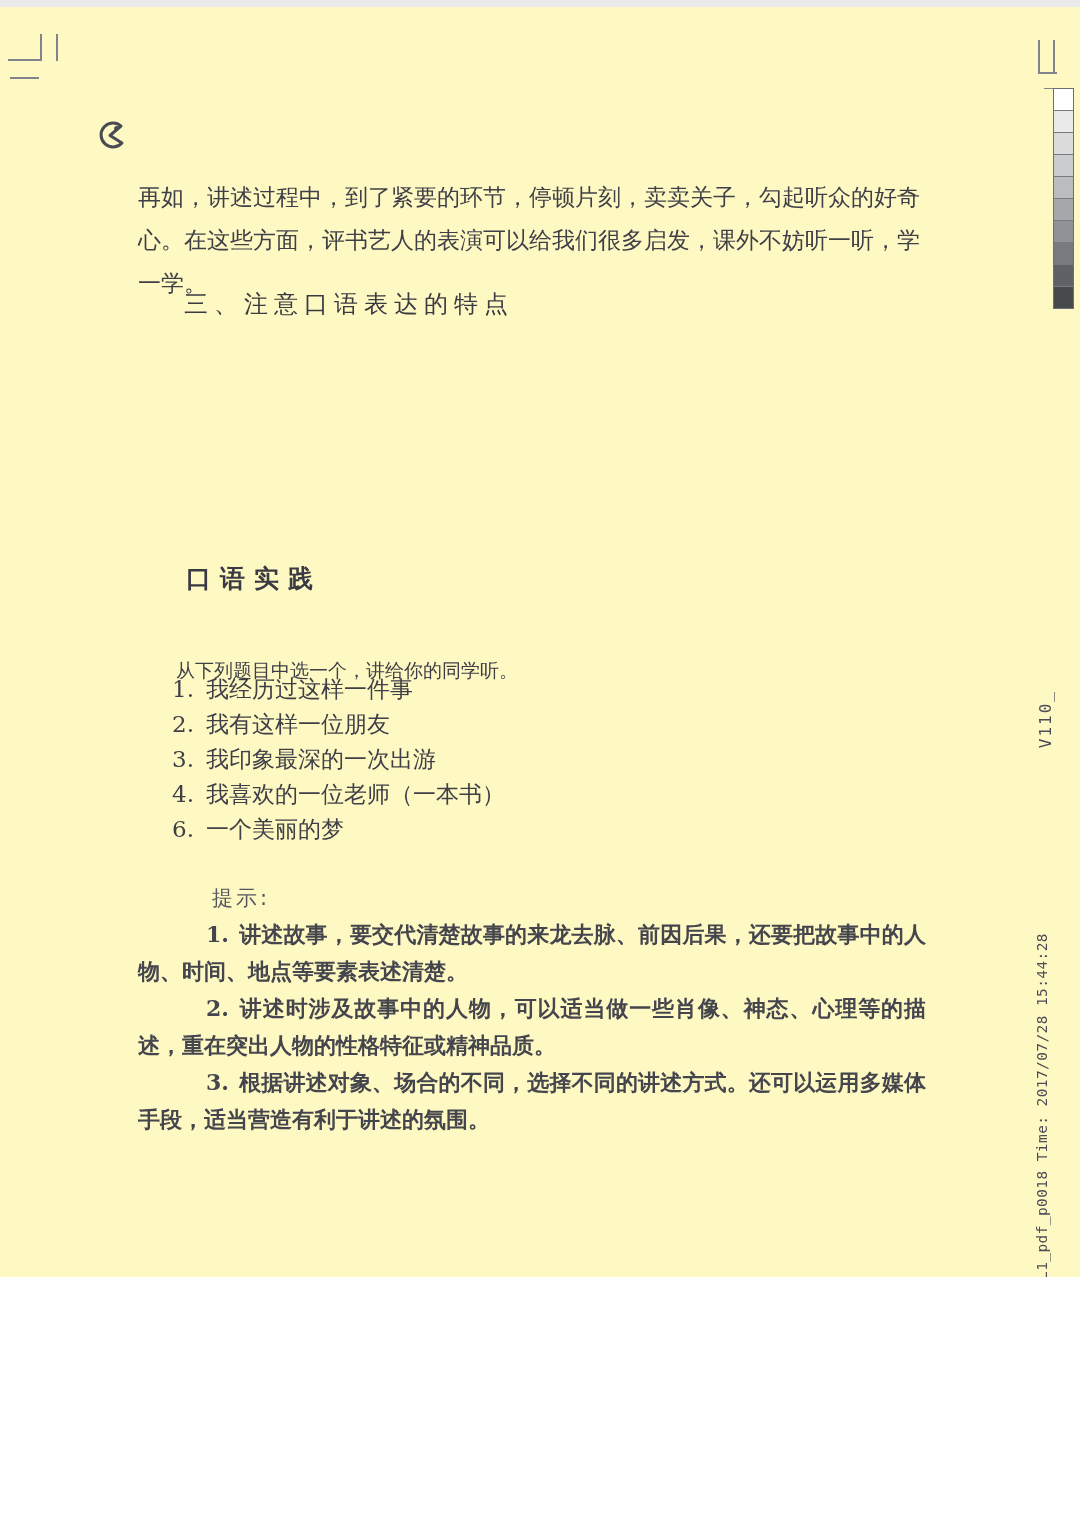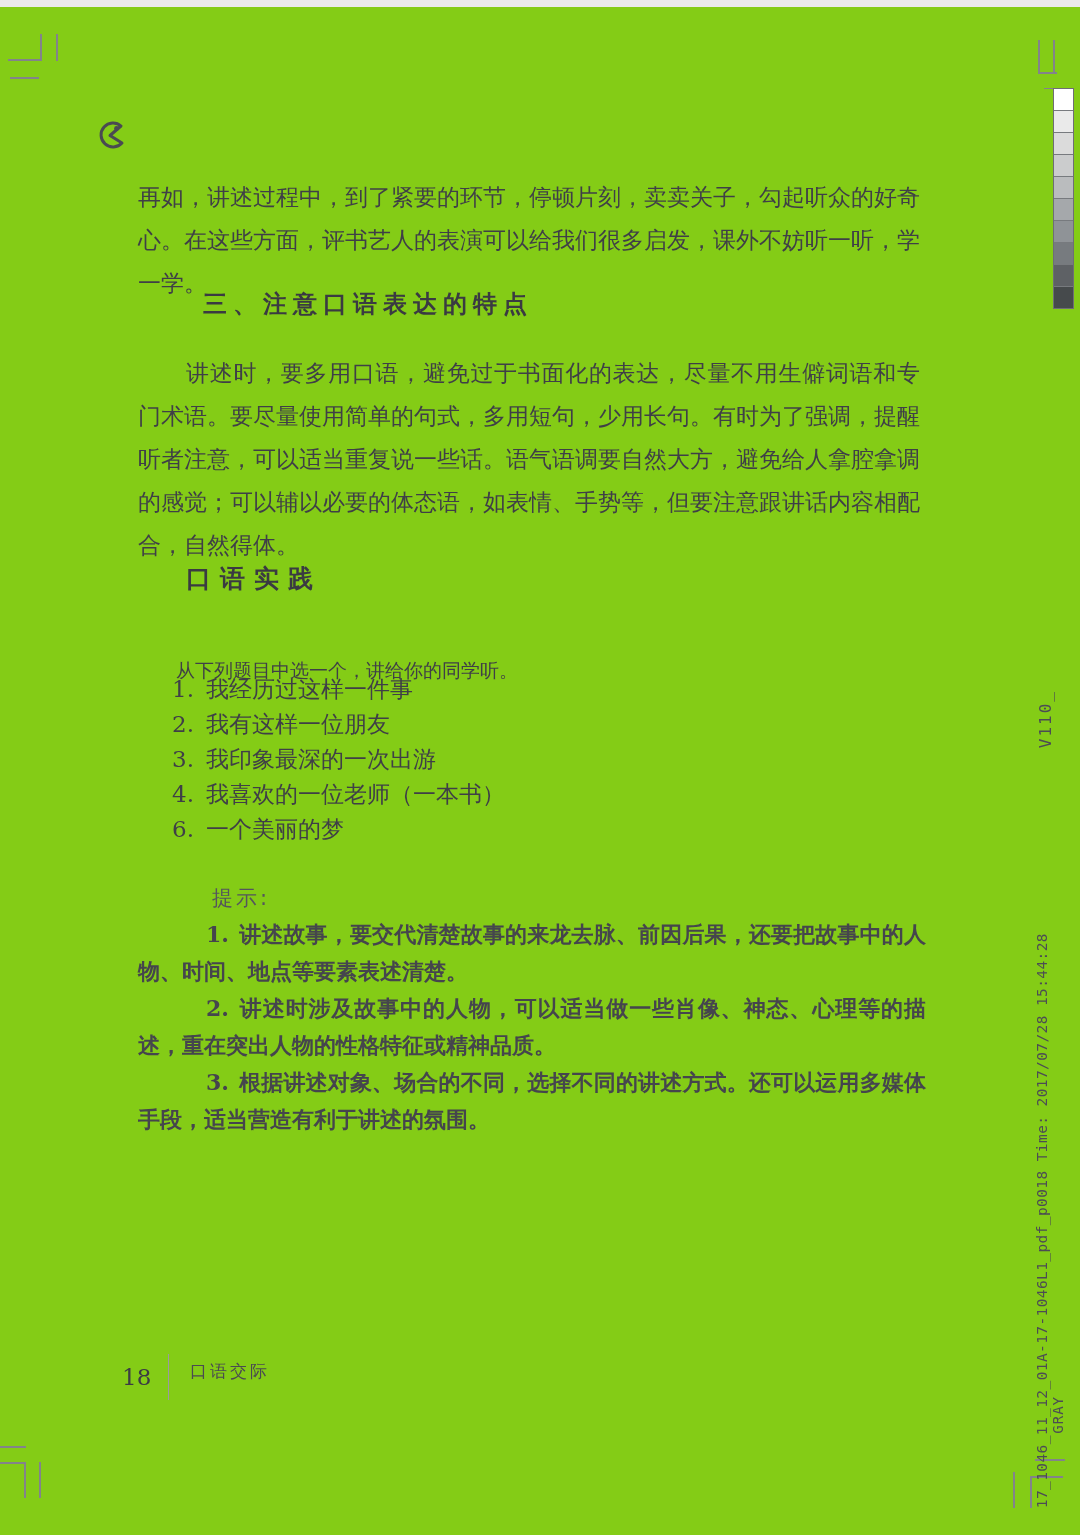--- a/index.html
+++ b/index.html
@@ -1,28 +1,27 @@
 <!DOCTYPE html>
 <html><head>
 <meta charset="utf-8">
 <style>
   html,body{margin:0;padding:0;background:#ffffff;}
   .page{
-    position:relative;width:1080px;height:1535px;
-    background:#84cc16;overflow:hidden;
+    position:relative;width:1080px;height:1277px;
+    background:#fef9c3;overflow:hidden;
     font-family:"DejaVu Serif","Liberation Serif",serif;
     color:#3f3f47;
   }
   .scan-edge-top{position:absolute;left:0;top:0;width:1080px;height:7px;background:#eaeaea;}
   .body-text{font-size:23px;line-height:43px;text-align:justify;}
   .para{position:absolute;}
   .section-heading{
-    position:absolute;font-size:24px;font-weight:700;letter-spacing:6px;color:#3a3a42;
+    position:absolute;font-size:24px;font-weight:400;letter-spacing:6px;color:#3a3a42;
     font-family:"DejaVu Serif","Liberation Serif",serif;
-    margin-left:19px;
   }
   .practice-heading{
     position:absolute;font-size:25px;font-weight:700;letter-spacing:9px;color:#3a3a42;
   }
   .intro-line{position:absolute;font-size:19px;margin-top:20px;}
   .topic-list{position:absolute;font-size:23px;line-height:35px;}
   .topic-list .item{white-space:nowrap;}
   .topic-list .num{display:inline-block;width:34px;}
   .hint-label{
     position:absolute;font-size:21px;color:#55555d;letter-spacing:3px;
@@ -95,21 +94,20 @@
       <div class="gray-cell" style="background: rgb(143, 147, 151);"></div>
       <div class="gray-cell" style="background: rgb(119, 123, 127);"></div>
       <div class="gray-cell" style="background: rgb(94, 97, 101);"></div>
       <div class="gray-cell" style="background: rgb(70, 74, 76);"></div>
     </div>
 
   <div class="para body-text" style="left:138px;top:176px;width:782px;">再如，讲述过程中，到了紧要的环节，停顿片刻，卖卖关子，勾起听众的好奇心。在这些方面，评书艺人的表演可以给我们很多启发，课外不妨听一听，学一学。</div>
 
   <div class="section-heading" style="left:184px;top:288px;">三、注意口语表达的特点</div>
 
-  <div class="para body-text" style="left:138px;top:352px;width:782px;text-indent:48px;">讲述时，要多用口语，避免过于书面化的表达，尽量不用生僻词语和专门术语。要尽量使用简单的句式，多用短句，少用长句。有时为了强调，提醒听者注意，可以适当重复说一些话。语气语调要自然大方，避免给人拿腔拿调的感觉；可以辅以必要的体态语，如表情、手势等，但要注意跟讲话内容相配合，自然得体。</div>
 
   <div class="practice-heading" style="left:186px;top:562px;">口语实践</div>
 
   <div class="intro-line" style="position:absolute;left:176px;top:638px;">从下列题目中选一个，讲给你的同学听。</div>
 
   <div class="topic-list" style="left:172px;top:672px;">
     <div class="item"><span class="num">1.</span><span>我经历过这样一件事</span></div>
     <div class="item"><span class="num">2.</span><span>我有这样一位朋友</span></div>
     <div class="item"><span class="num">3.</span><span>我印象最深的一次出游</span></div>
     <div class="item"><span class="num">4.</span><span>我喜欢的一位老师（一本书）</span></div>

